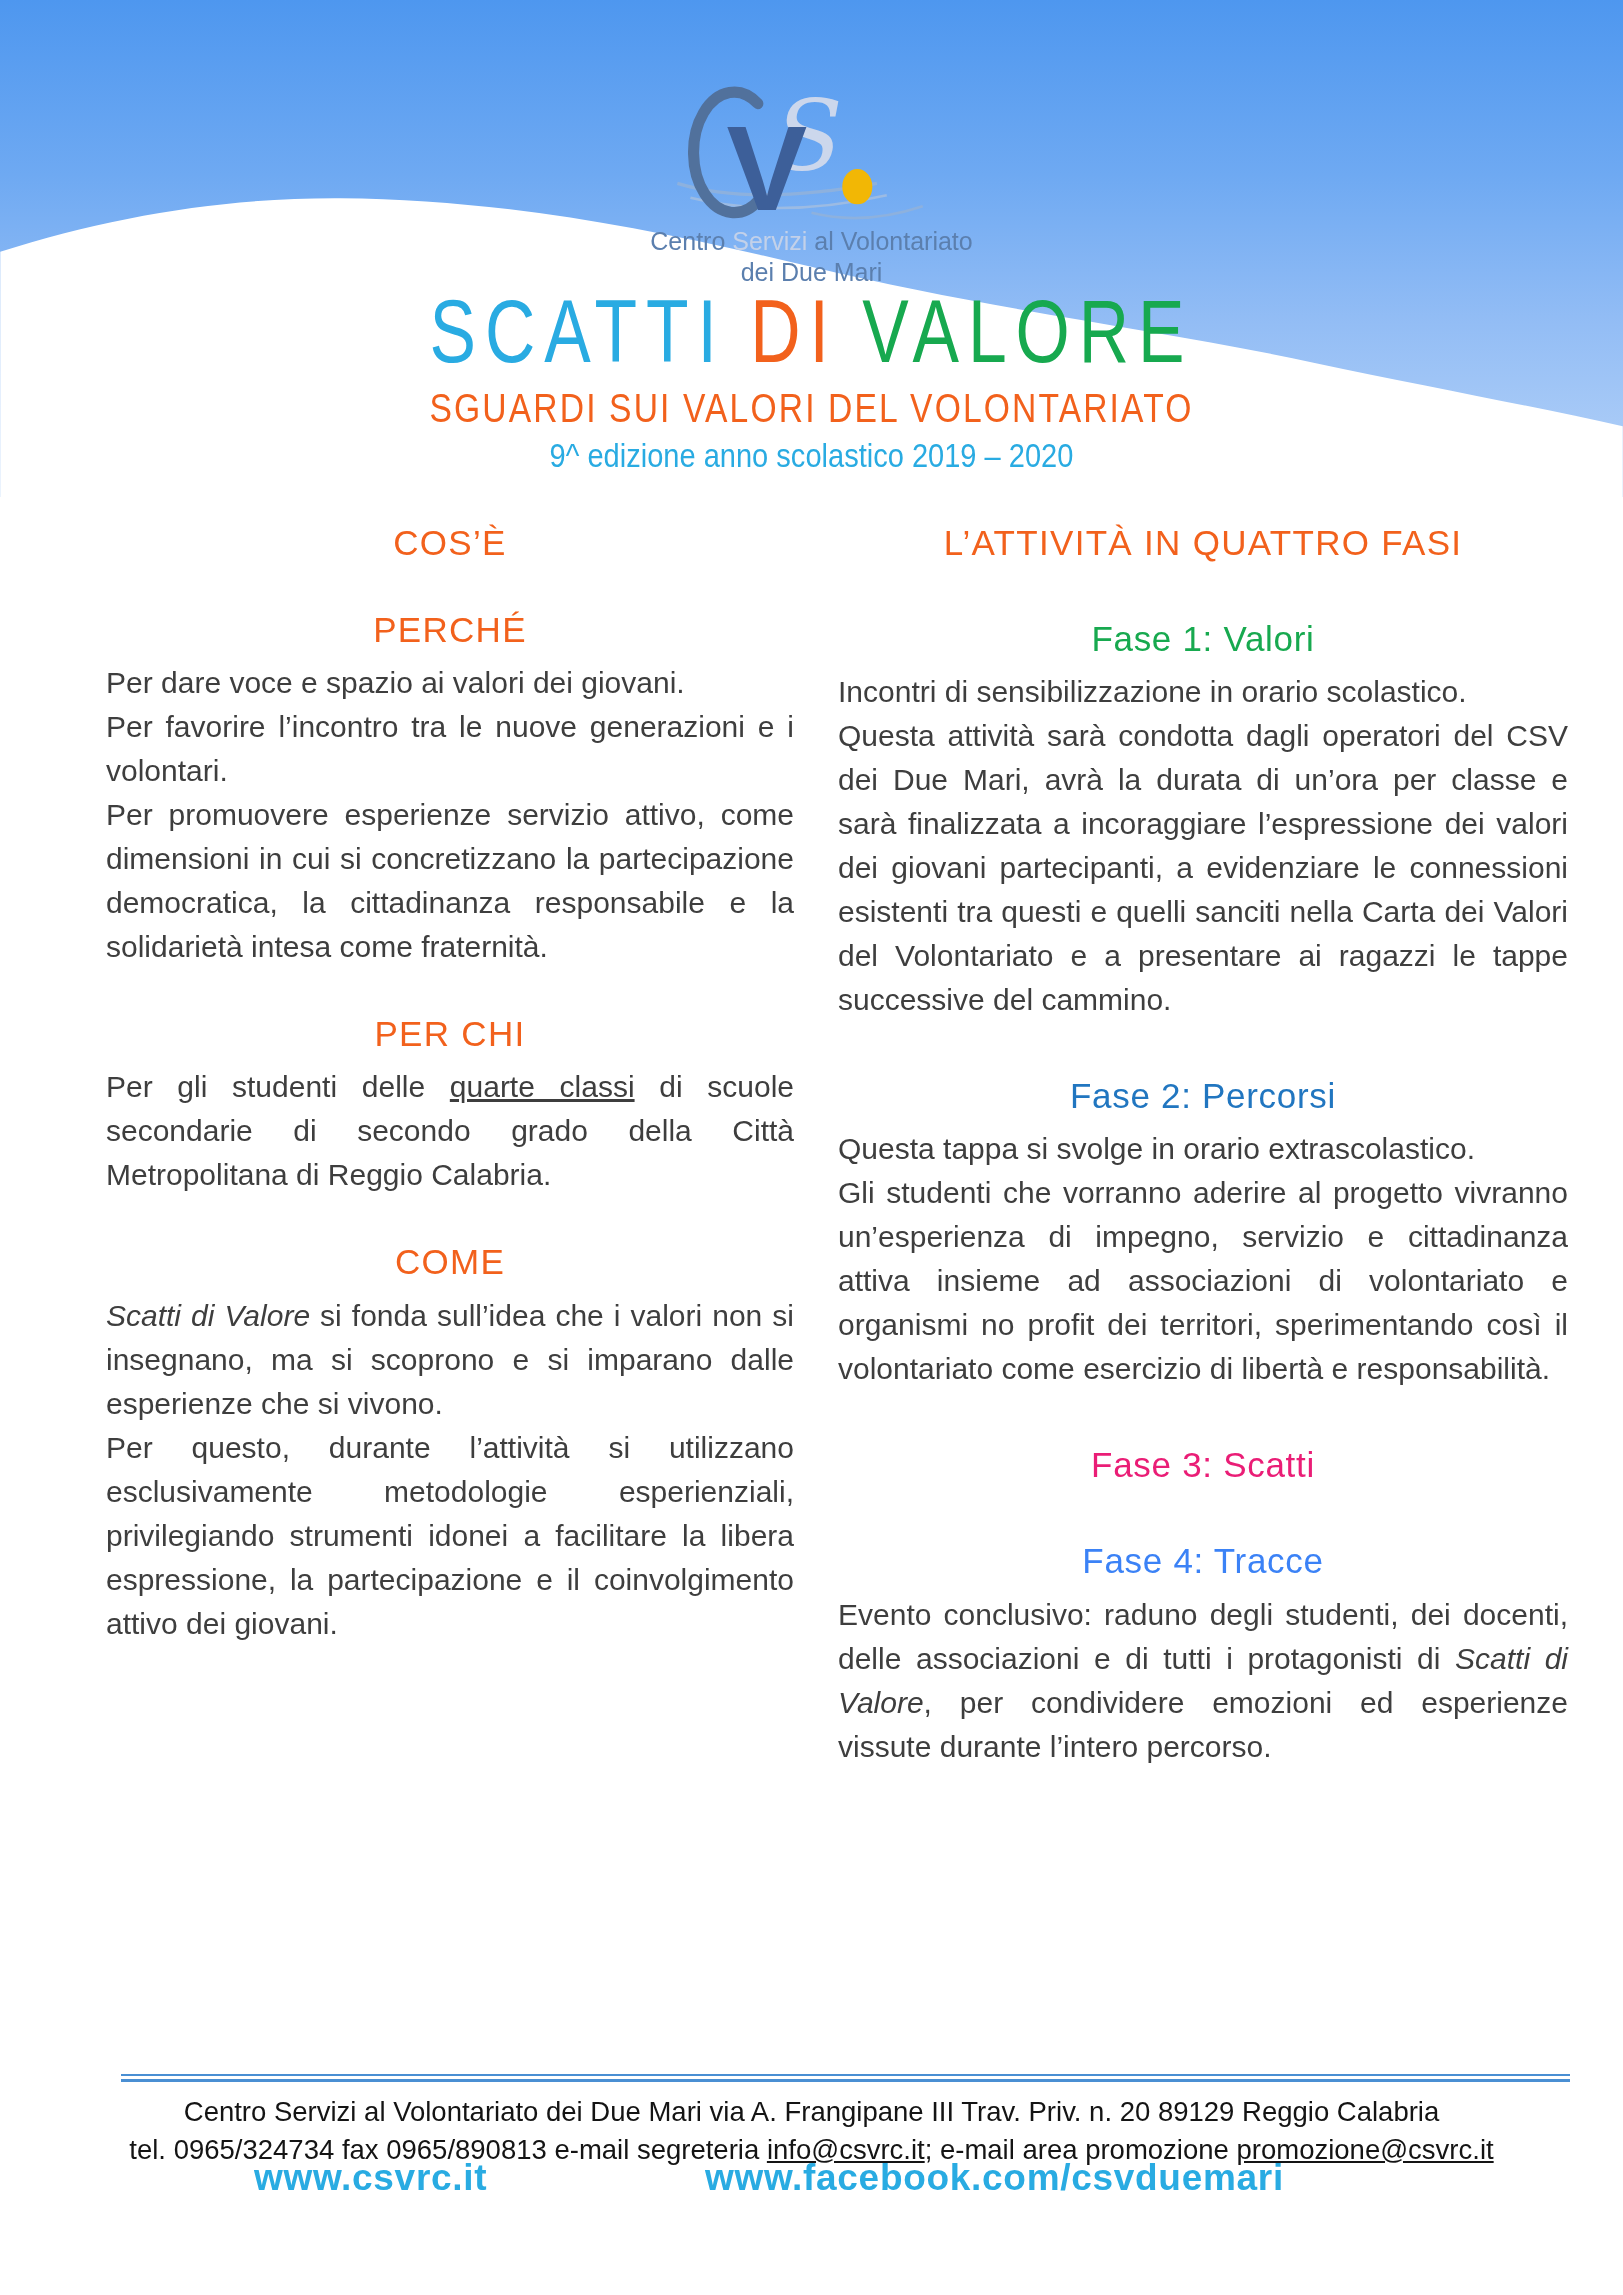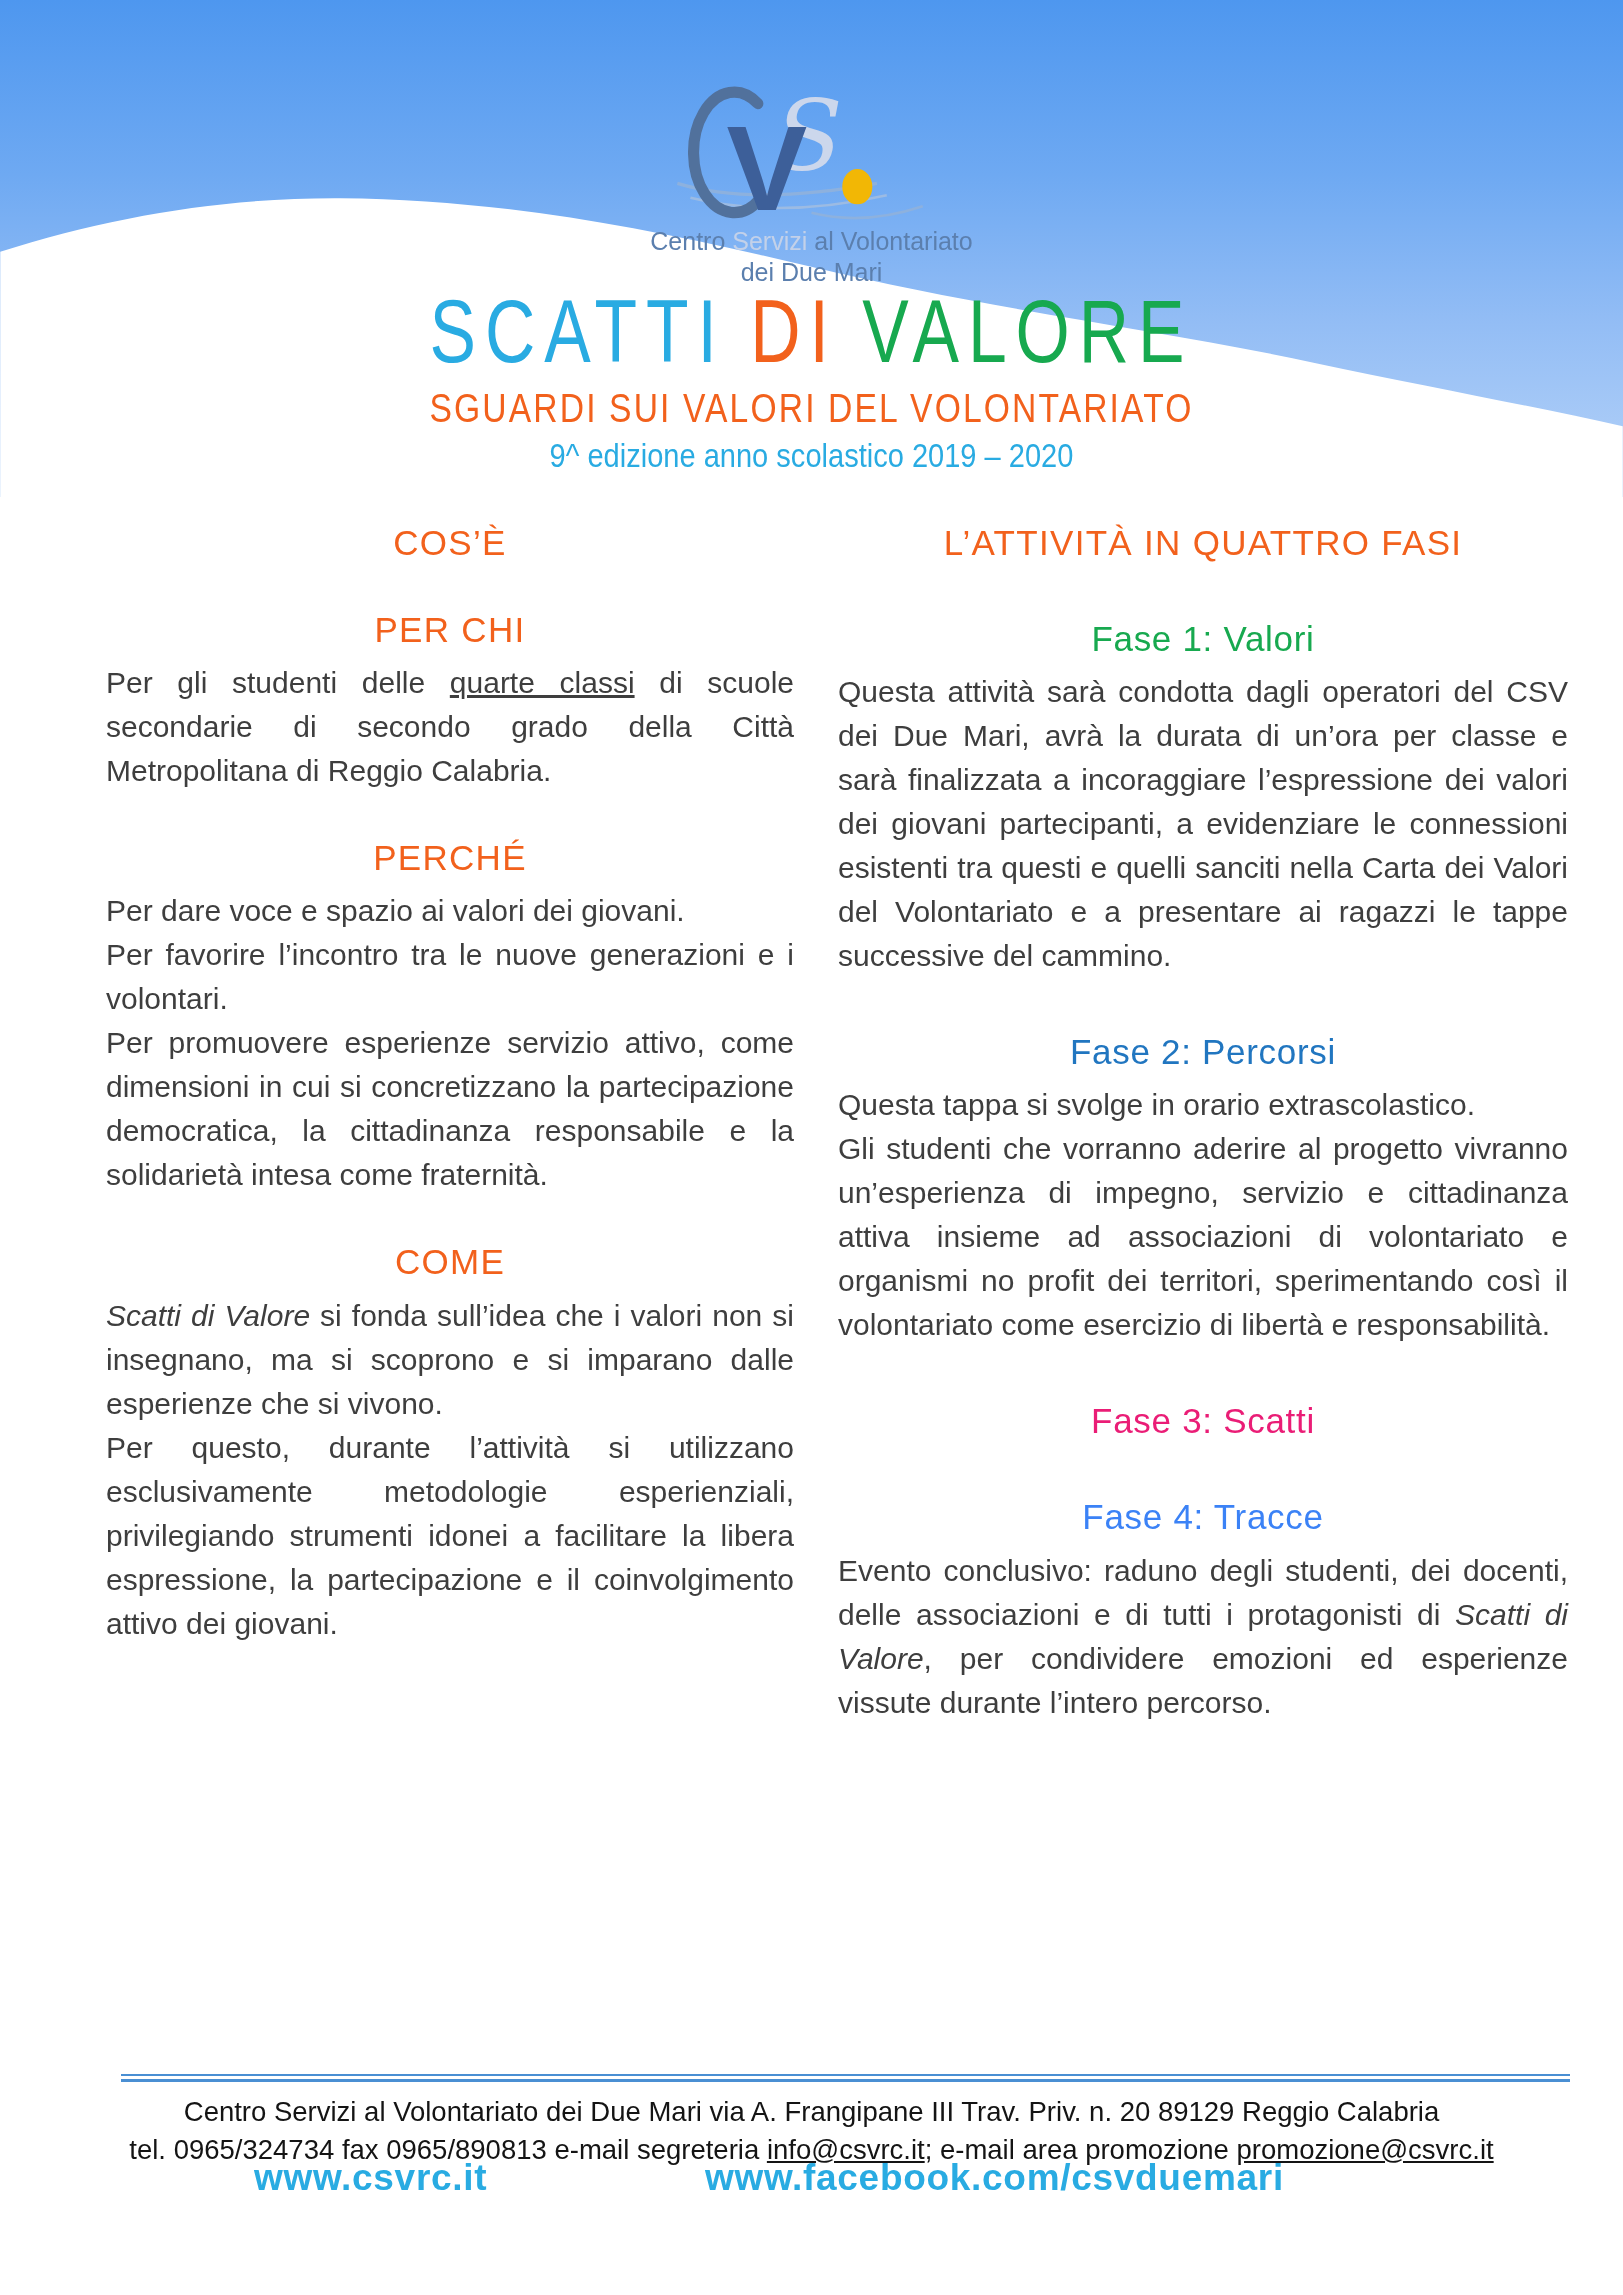--- a/index.html
+++ b/index.html
@@ -87,42 +87,43 @@
     <span class="w" style="color:#29abe2">SCATTI</span><span class="w" style="color:#f2611c">DI</span><span class="w" style="color:#17a94f">VALORE</span>
   </div>
   <div class="subtitle">SGUARDI SUI VALORI DEL VOLONTARIATO</div>
   <div class="edition">9^ edizione anno scolastico 2019 – 2020</div>
 
   <div class="col col-left">
     <div class="sec">
       <h3>COS’È</h3>
     </div>
     <div class="sec">
-      <h3>PER CHI</h3>
-      <p><span>Per gli studenti delle </span><span style="text-decoration: underline;">quarte classi</span><span> di scuole secondarie di secondo grado della Città Metropolitana di Reggio Calabria.</span></p>
-    </div>
-    <div class="sec">
       <h3>PERCHÉ</h3>
       <p><span>Per dare voce e spazio ai valori dei giovani.</span></p>
       <p><span>Per favorire l’incontro tra le nuove generazioni e i volontari.</span></p>
       <p><span>Per promuovere esperienze servizio attivo, come dimensioni in cui si concretizzano la partecipazione democratica, la cittadinanza responsabile e la solidarietà intesa come fraternità.</span></p>
+    </div>
+    <div class="sec">
+      <h3>PER CHI</h3>
+      <p><span>Per gli studenti delle </span><span style="text-decoration: underline;">quarte classi</span><span> di scuole secondarie di secondo grado della Città Metropolitana di Reggio Calabria.</span></p>
     </div>
     <div class="sec">
       <h3>COME</h3>
       <p><span style="font-style: italic;">Scatti di Valore</span><span> si fonda sull’idea che i valori non si insegnano, ma si scoprono e si imparano dalle esperienze che si vivono.</span></p>
       <p><span>Per questo, durante l’attività si utilizzano esclusivamente metodologie esperienziali, privilegiando strumenti idonei a facilitare la libera espressione, la partecipazione e il coinvolgimento attivo dei giovani.</span></p>
     </div>
   </div>
 
   <div class="col col-right">
     <div class="sec">
       <h3 class="intro-heading">L’ATTIVITÀ IN QUATTRO FASI</h3>
     </div>
     <div class="sec phase">
       <h3 style="color: rgb(23, 169, 79);">Fase 1: Valori</h3>
+      <p><span>Incontri di sensibilizzazione in orario scolastico.</span></p>
       <p><span>Questa attività sarà condotta dagli operatori del CSV dei Due Mari, avrà la durata di un’ora per classe e sarà finalizzata a incoraggiare l’espressione dei valori dei giovani partecipanti, a evidenziare le connessioni esistenti tra questi e quelli sanciti nella Carta dei Valori del Volontariato e a presentare ai ragazzi le tappe successive del cammino.</span></p>
     </div>
     <div class="sec phase">
       <h3 style="color: rgb(33, 118, 192);">Fase 2: Percorsi</h3>
       <p><span>Questa tappa si svolge in orario extrascolastico.</span></p>
       <p><span>Gli studenti che vorranno aderire al progetto vivranno un’esperienza di impegno, servizio e cittadinanza attiva insieme ad associazioni di volontariato e organismi no profit dei territori, sperimentando così il volontariato come esercizio di libertà e responsabilità.</span></p>
     </div>
     <div class="sec phase">
       <h3 style="color: rgb(234, 29, 118);">Fase 3: Scatti</h3>
     </div>

